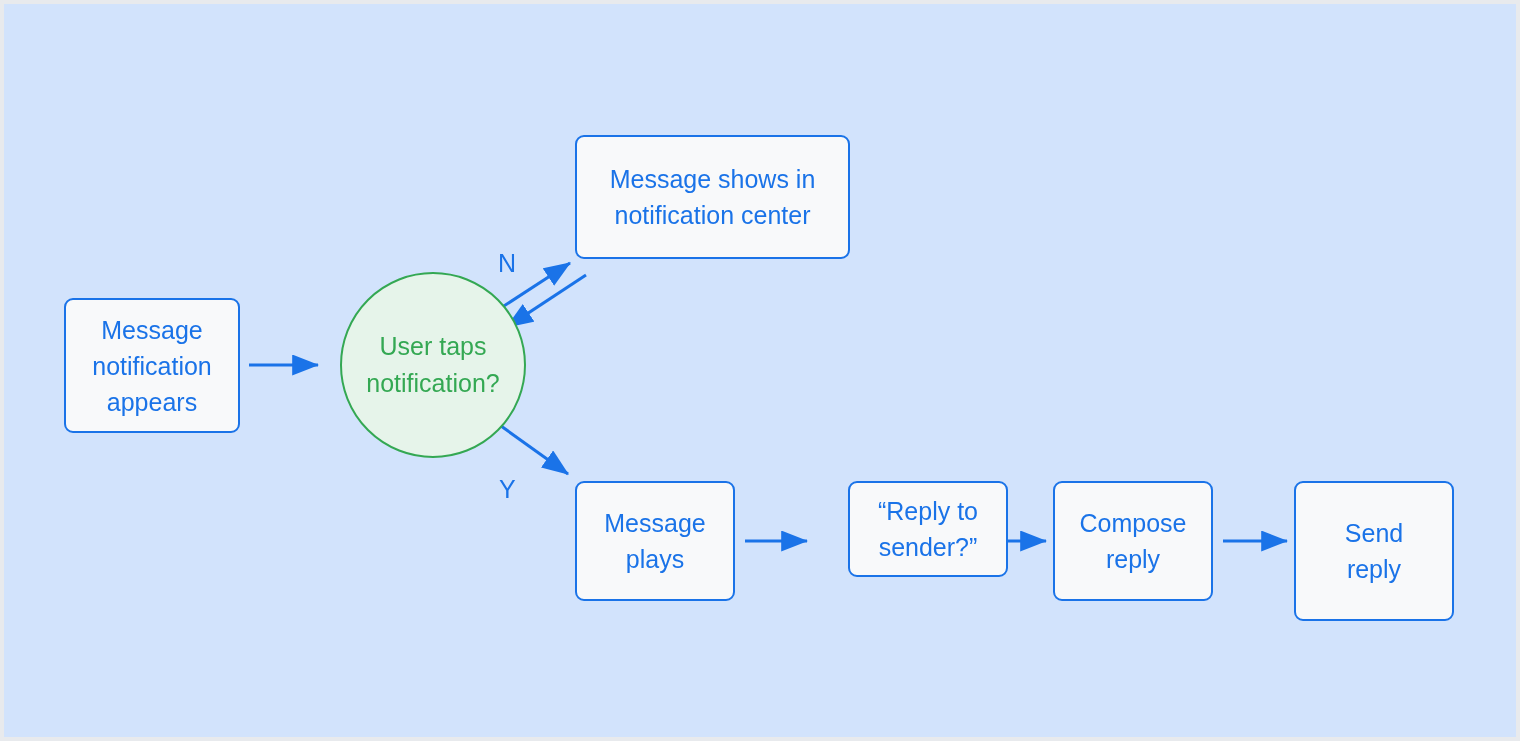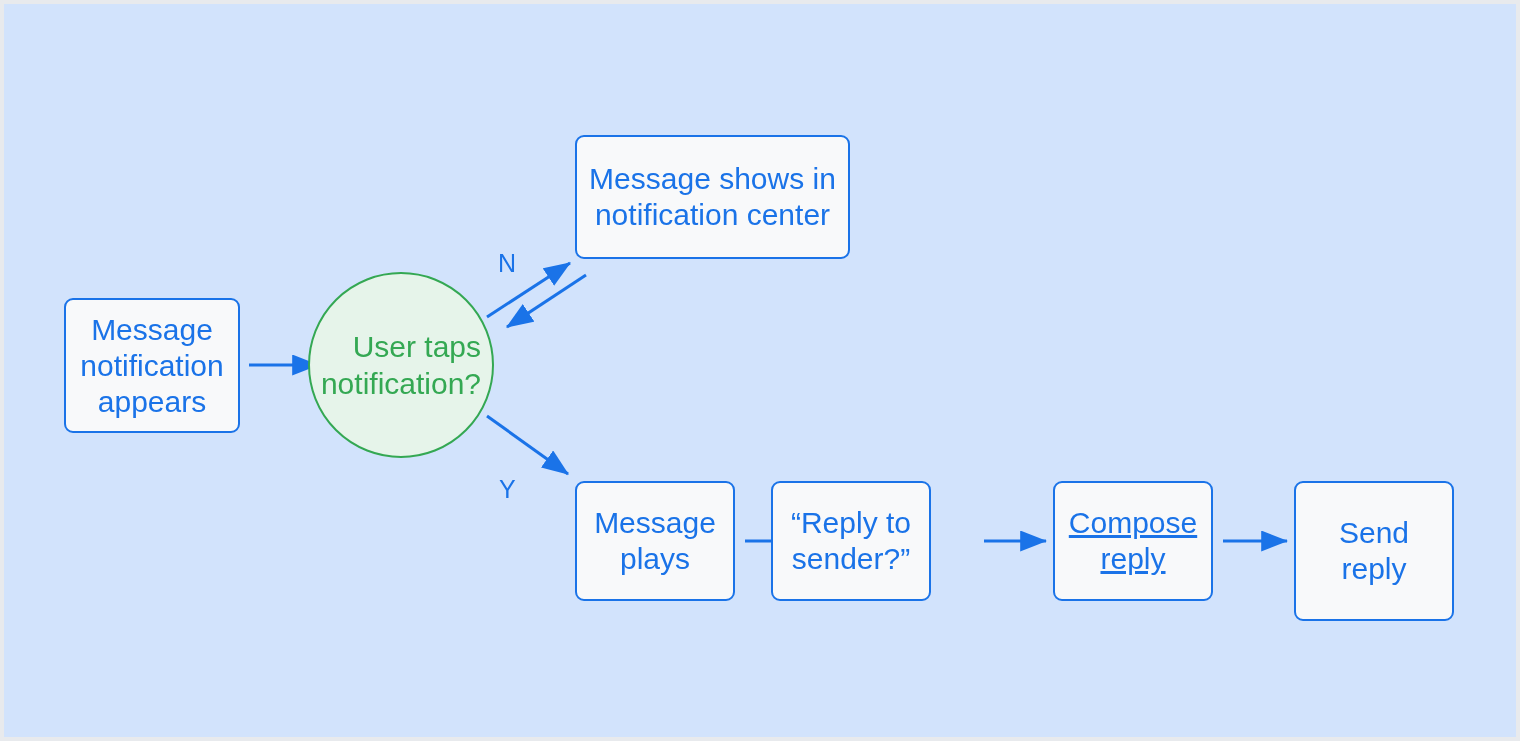--- a/index.html
+++ b/index.html
@@ -26,21 +26,21 @@
     height: 741px;
     pointer-events: none;
   }
   .node {
     position: absolute;
     box-sizing: border-box;
     display: flex;
     align-items: center;
     justify-content: center;
     text-align: center;
-    font-size: 30px;
+    font-size: 25px;
     line-height: 36px;
     white-space: pre-line;
     letter-spacing: 0px;
   }
   .node.process {
     background: #f8f9fa;
     border: 2px solid #1a73e8;
     border-radius: 9px;
     color: #1a73e8;
   }
@@ -98,33 +98,33 @@
 
     <g>
       <line x1="1219" y1="537" x2="1283" y2="537" stroke="#1a73e8" stroke-width="3" marker-end="url(#arrowhead)"></line>
     </g>
   </svg>
 
   <div class="node process" style="left:60px; top:294px; width:176px; height:135px;">Message
 notification
 appears</div>
 
-  <div class="node decision" style="left:304px; top:268px; width:186px; height:186px;text-align:right;">User taps
+  <div class="node decision" style="left:336px; top:268px; width:186px; height:186px;">User taps
 notification?</div>
 
   <div class="node process" style="left:571px; top:131px; width:275px; height:124px;">Message shows in
 notification center</div>
 
   <div class="node process" style="left:571px; top:477px; width:160px; height:120px;">Message
 plays</div>
 
-  <div class="node process" style="left:767px; top:477px; width:160px; height:120px;">“Reply to
+  <div class="node process" style="left:844px; top:477px; width:160px; height:96px;">“Reply to
 sender?”</div>
 
-  <div class="node process" style="left:1049px; top:477px; width:160px; height:120px;text-decoration:underline;">Compose
+  <div class="node process" style="left:1049px; top:477px; width:160px; height:120px;">Compose
 reply</div>
 
   <div class="node process" style="left:1290px; top:477px; width:160px; height:140px;">Send
 reply</div>
 
   <div class="edge-label" style="left:494px; top:245px;">N</div>
 
   <div class="edge-label" style="left:495px; top:471px;">Y</div>
 
 </div>

